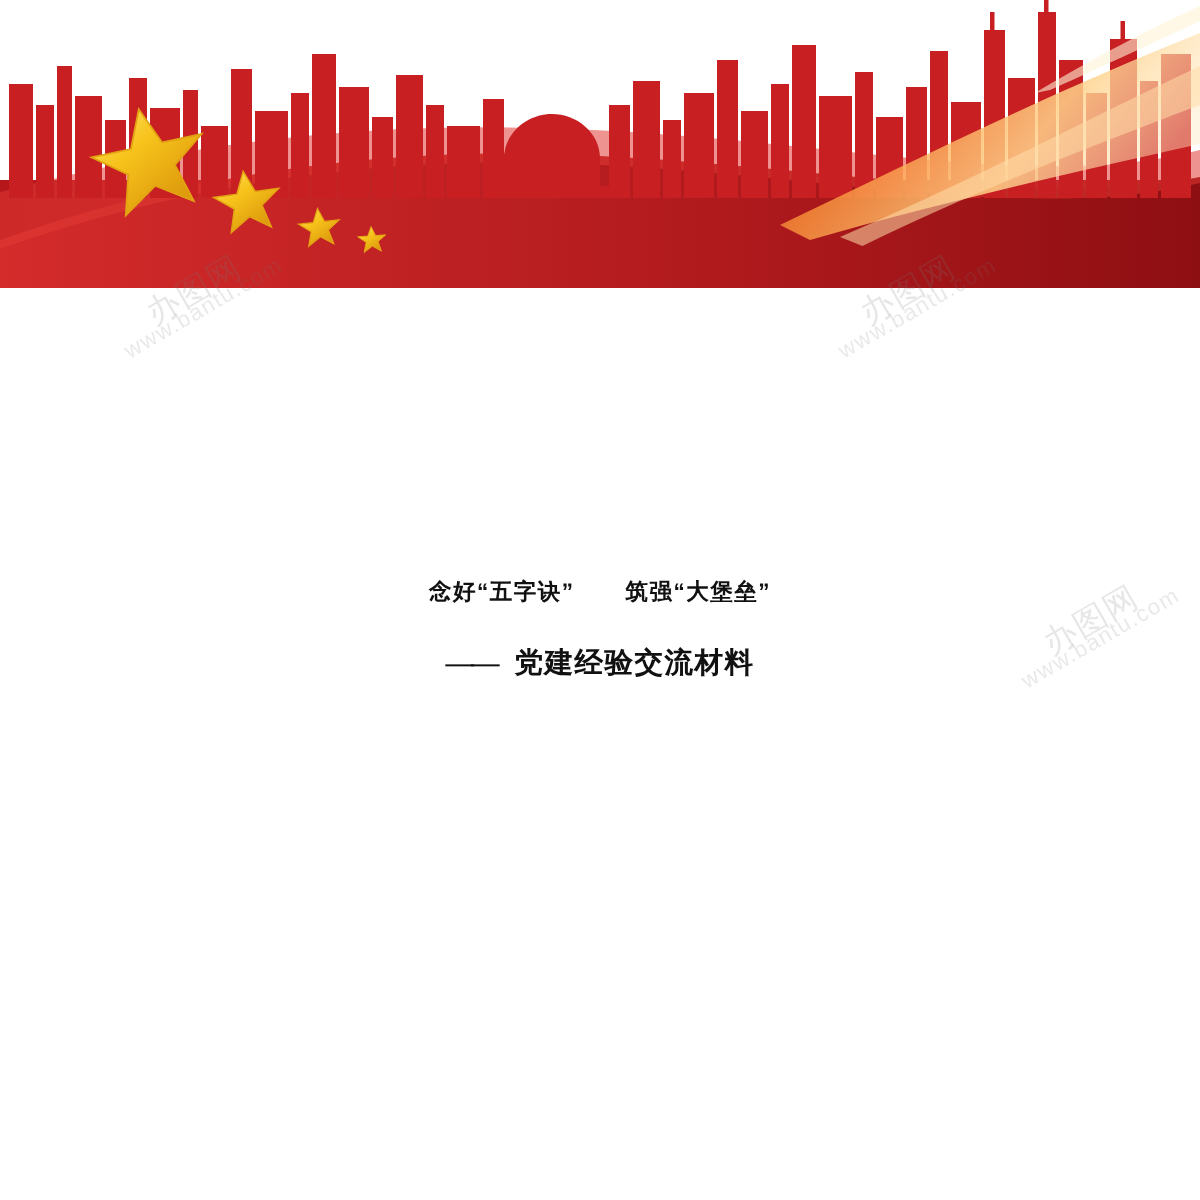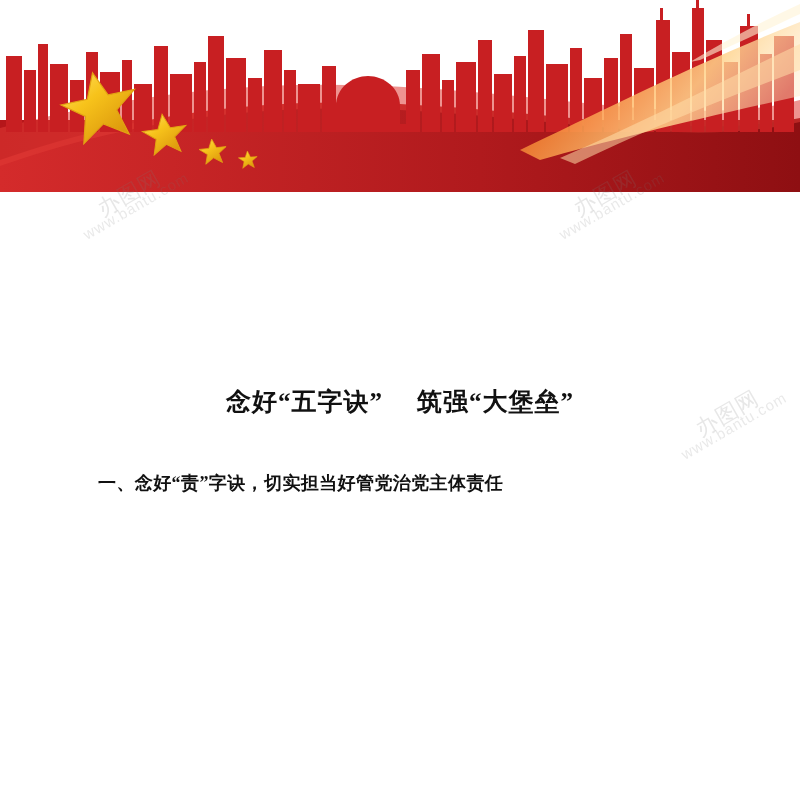--- a/index.html
+++ b/index.html
@@ -71,23 +71,23 @@
     width: 800px;
     height: 608px;
     padding: 0;
   }
 
   .title-block {
     margin-top: 192px;
     text-align: center;
   }
   .doc-title {
-    font-family: Liberation Serif, serif;
+    font-family: Liberation Sans, sans-serif;
     font-weight: bold;
-    font-size: 25px;
+    font-size: 15px;
     color: #111111;
     letter-spacing: 1px;
     line-height: 1.4;
   }
   .doc-title .gap {
     display: inline-block;
     width: 34px;
   }
   .doc-subtitle {
     margin-top: 24px;
@@ -250,19 +250,21 @@
 <div class="wm" style="left:556px; top:228px;">www.bantu.com</div>
 <div class="wm big" style="left:690px; top:418px;">办图网</div>
 <div class="wm" style="left:678px; top:448px;">www.bantu.com</div>
 
 <div class="doc">
 
   <div class="title-block">
     <div class="doc-title">
       <span>念好“五字诀”</span><span class="gap"></span><span>筑强“大堡垒”</span>
     </div>
+    <div class="doc-subtitle">
+      <span class="dash">——</span><span>党建经验交流材料</span>
+    </div>
   </div>
 
   <div class="body-text">
-    <div class="section-head">一、念好“责”字诀，切实担当好管党治党主体责任</div>
   </div>
 
 </div>
 
 </body></html>

